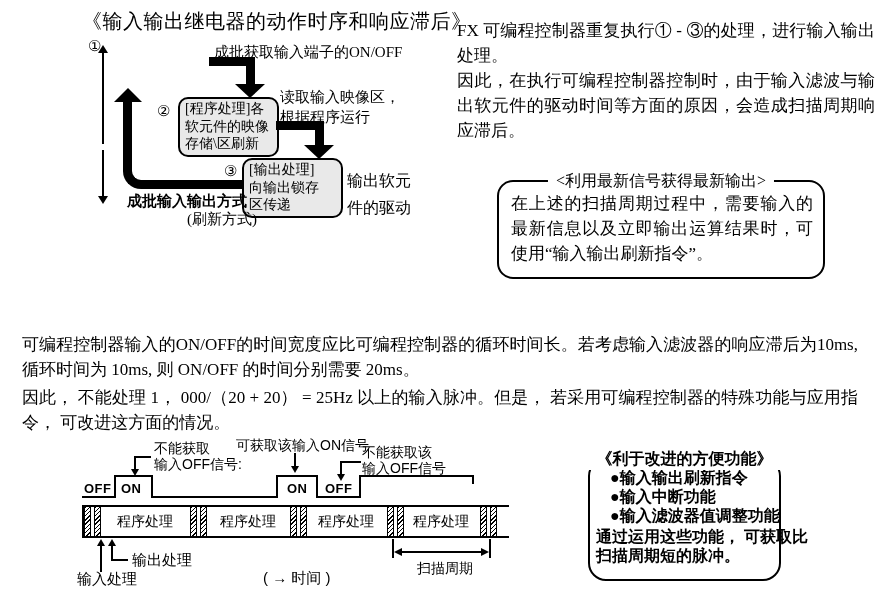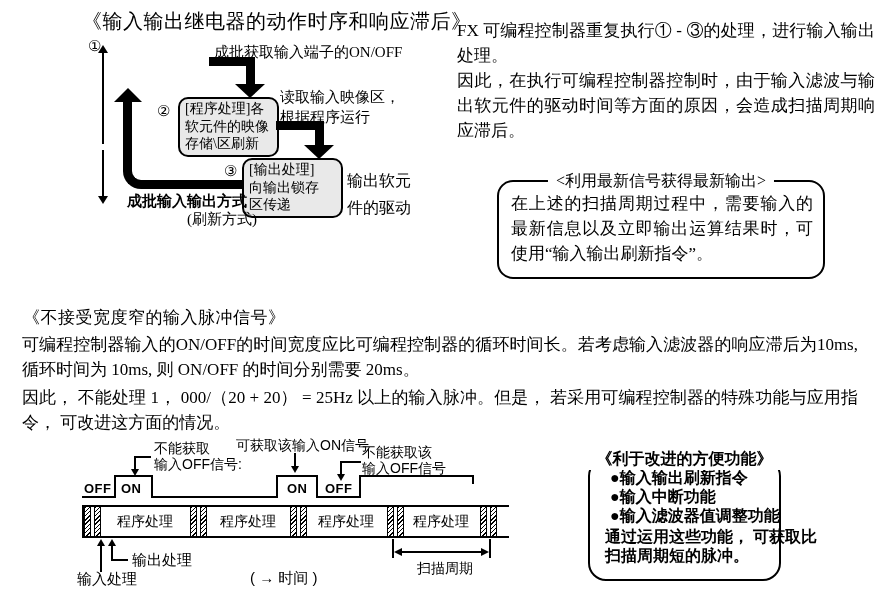--- a/index.html
+++ b/index.html
@@ -109,21 +109,20 @@
   <div class="abs note-box" style="left:497px;top:180px;width:328px;height:99px;">
     <div class="note-title serif">&lt;利用最新信号获得最新输出&gt;</div>
     <div class="serif body-txt just" style="padding:9px 10px 0 12px;">在上述的扫描周期过程中，需要输入的最新信息以及立即输出运算结果时，可使用“输入输出刷新指令”。</div>
   </div>
 
   <div class="abs serif body-txt just" style="left:457px;top:18px;width:418px;">
     <p>FX 可编程控制器重复执行① - ③的处理，进行输入输出处理。</p>
     <p>因此，在执行可编程控制器控制时，由于输入滤波与输出软元件的驱动时间等方面的原因，会造成扫描周期响应滞后。</p>
   </div>
 
-  <div class="abs serif" style="left:23px;top:306px;font-size:17px;letter-spacing:0.5px;">《不接受宽度窄的输入脉冲信号》</div>
   <div class="abs serif body-txt just" style="left:22px;top:332px;width:836px;">
     <p>可编程控制器输入的ON/OFF的时间宽度应比可编程控制器的循环时间长。若考虑输入滤波器的响应滞后为10ms, 循环时间为 10ms, 则 ON/OFF 的时间分别需要 20ms。</p>
     <p style="margin-top:3px;">因此， 不能处理 1， 000/（20 + 20） = 25Hz 以上的输入脉冲。但是， 若采用可编程控制器的特殊功能与应用指令， 可改进这方面的情况。</p>
   </div>
 
   <div class="abs dlabel" style="left:154px;top:440px;">
     <div>不能获取</div>
     <div>输入OFF信号:</div>
   </div>
   <div class="abs blk" style="left:134px;top:456px;width:17px;height:2px;"></div>
@@ -176,28 +175,28 @@
   <div class="abs blk" style="left:111px;top:559px;width:17px;height:2px;"></div>
   <div class="abs dlabel" style="left:132px;top:552px;font-size:15px;">输出处理</div>
 
   <div class="abs blk" style="left:392px;top:539px;width:2px;height:19px;"></div>
   <div class="abs blk" style="left:489px;top:539px;width:2px;height:19px;"></div>
   <div class="abs blk" style="left:396px;top:551px;width:91px;height:2px;"></div>
   <div class="abs tri tri-left-sm" style="left:394px;top:548px;"></div>
   <div class="abs tri tri-right-sm" style="left:481px;top:548px;"></div>
   <div class="abs dlabel" style="left:417px;top:560px;">扫描周期</div>
 
-  <div class="abs dlabel" style="left:250px;top:570px;font-size:15px;">( → 时间 )</div>
+  <div class="abs dlabel" style="left:263px;top:570px;font-size:15px;">( → 时间 )</div>
 
   <div class="abs note-box" style="left:588px;top:458px;width:193px;height:123px;border-radius:18px;">
     <div class="note-title serif" style="font-weight:bold;">《利于改进的方便功能》</div>
     <div class="serif" style="padding:8px 0 0 20px;">
       <div class="feature-line">●输入输出刷新指令</div>
       <div class="feature-line">●输入中断功能</div>
       <div class="feature-line">●输入滤波器值调整功能</div>
     </div>
-    <div class="serif" style="padding:2px 0 0 15px;">
+    <div class="serif" style="padding:2px 0 0 6px;">
       <div class="feature-line">通过运用这些功能， 可获取比</div>
       <div class="feature-line">扫描周期短的脉冲。</div>
     </div>
   </div>
 
 </div>
 
 </body></html>

